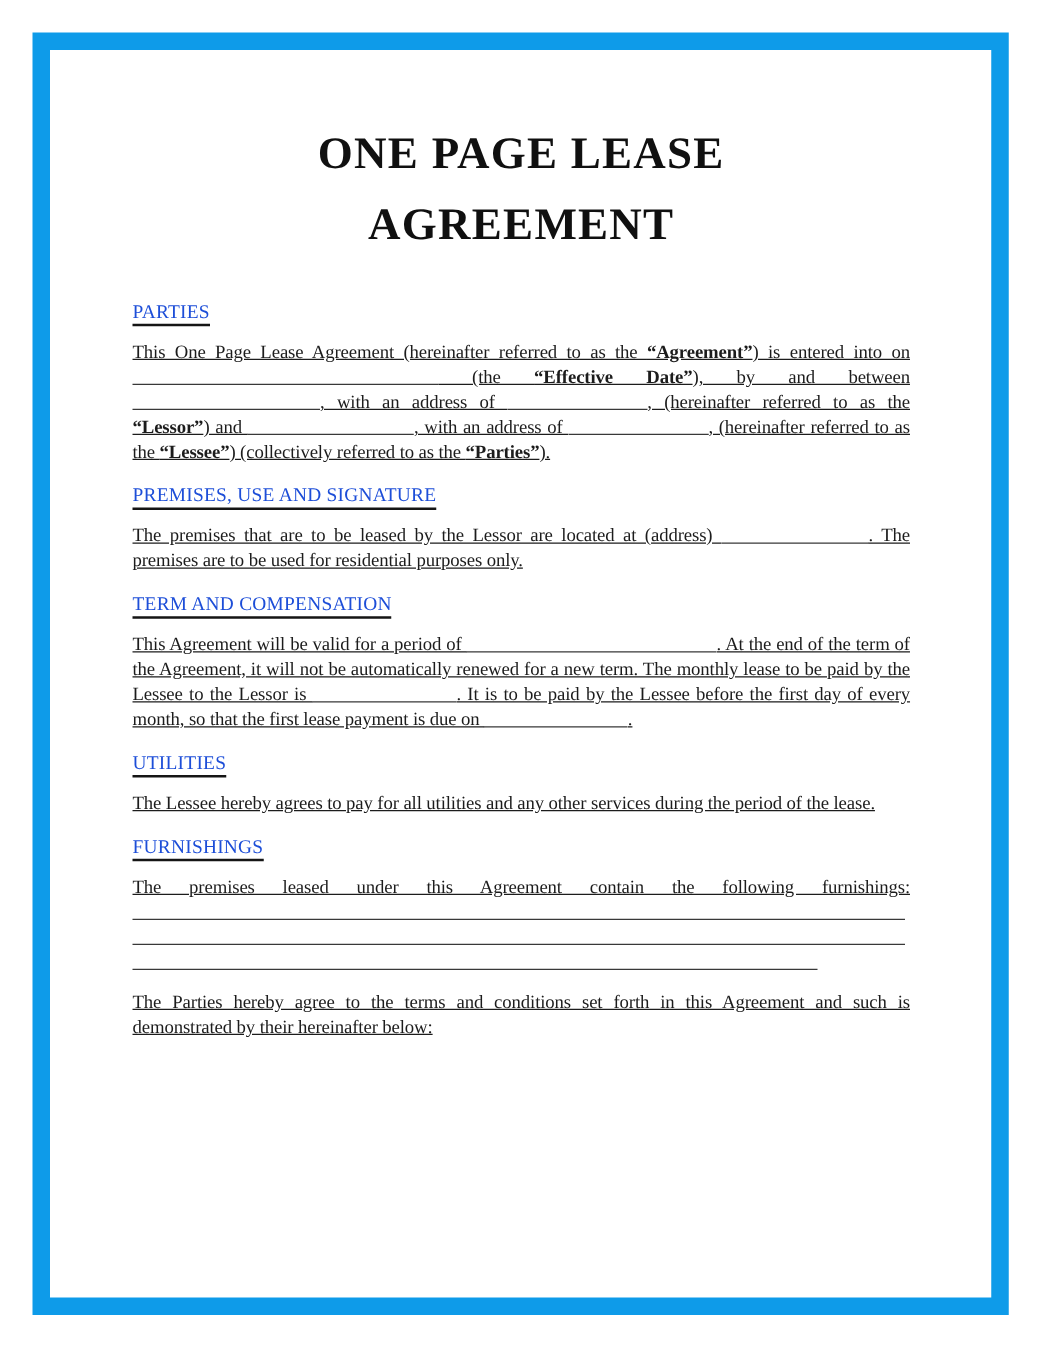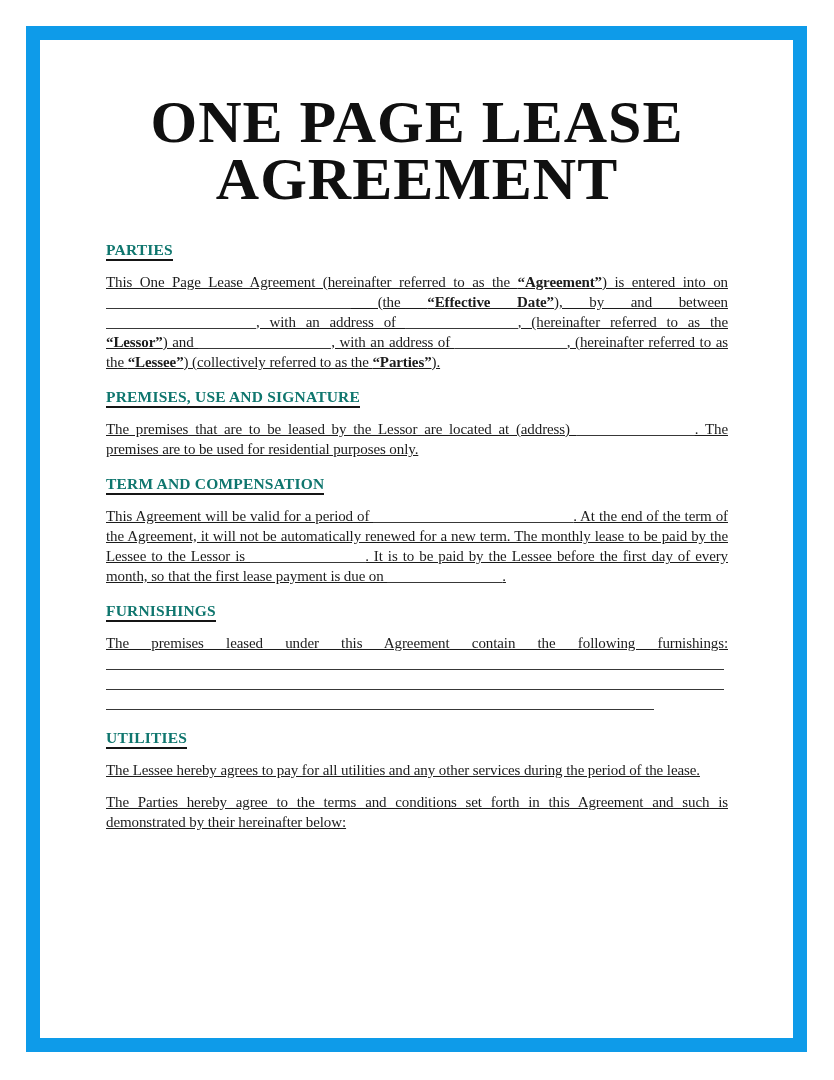--- a/index.html
+++ b/index.html
@@ -29,35 +29,35 @@
     color: #1c1c1c;
     font-size: 15px;
     line-height: 20px;
     text-align: justify;
     letter-spacing: -0.1px;
   }
   .title {
     margin: 94px 0 32px;
     text-align: center;
     font-weight: bold;
-    font-size: 60px;
+    font-size: 36px;
     line-height: 57px;
     letter-spacing: 1px;
     color: #101010;
   }
   .title-line { display: block; }
   section { margin: 0; }
   .sec-heading {
     margin: 15px 0 0;
     font-size: 15.5px;
     line-height: 20px;
-    font-weight: bold;
+    font-weight: normal;
     text-align: left;
     letter-spacing: 0.2px;
-    color: #0f766e;
+    color: #1d4ed8;
   }
   .sec-heading .underlined {
     border-bottom: 2px solid #151515;
     padding-bottom: 0.5px;
   }
   .para { margin: 12px 0 0; text-decoration: underline; }
   .para strong { font-weight: bold; }
   .blank {
     display: inline-block;
     height: 13px;
@@ -86,26 +86,26 @@
     <h2 class="sec-heading"><span class="underlined">PREMISES, USE AND SIGNATURE</span></h2>
     <p class="para"><span>The premises that are to be leased by the Lessor are located at (address) </span><span class="blank" style="width: 118px;"></span><span>. The premises are to be used for residential purposes only.</span></p>
   </section>
 
   <section>
     <h2 class="sec-heading"><span class="underlined">TERM AND COMPENSATION</span></h2>
     <p class="para"><span>This Agreement will be valid for a period of </span><span class="blank" style="width: 200px;"></span><span>. At the end of the term of the Agreement, it will not be automatically renewed for a new term. The monthly lease to be paid by the Lessee to the Lessor is </span><span class="blank" style="width: 115px;"></span><span>. It is to be paid by the Lessee before the first day of every month, so that the first lease payment is due on </span><span class="blank" style="width: 115px;"></span><span>.</span></p>
   </section>
 
   <section>
-    <h2 class="sec-heading"><span class="underlined">FURNISHINGS</span></h2>
-    <p class="para"><span>The premises leased under this Agreement contain the following furnishings: </span><span class="blank" style="width: 618px;"></span><span> </span><span class="blank" style="width: 618px;"></span><span> </span><span class="blank" style="width: 548px;"></span></p>
+    <h2 class="sec-heading"><span class="underlined">UTILITIES</span></h2>
+    <p class="para"><span>The Lessee hereby agrees to pay for all utilities and any other services during the period of the lease.</span></p>
   </section>
 
   <section>
-    <h2 class="sec-heading"><span class="underlined">UTILITIES</span></h2>
-    <p class="para"><span>The Lessee hereby agrees to pay for all utilities and any other services during the period of the lease.</span></p>
+    <h2 class="sec-heading"><span class="underlined">FURNISHINGS</span></h2>
+    <p class="para"><span>The premises leased under this Agreement contain the following furnishings: </span><span class="blank" style="width: 618px;"></span><span> </span><span class="blank" style="width: 618px;"></span><span> </span><span class="blank" style="width: 548px;"></span></p>
   </section>
 
   <section>
     <p class="para"><span>The Parties hereby agree to the terms and conditions set forth in this Agreement and such is demonstrated by their hereinafter below:</span></p>
   </section>
 
 </div>
 
 </body></html>

